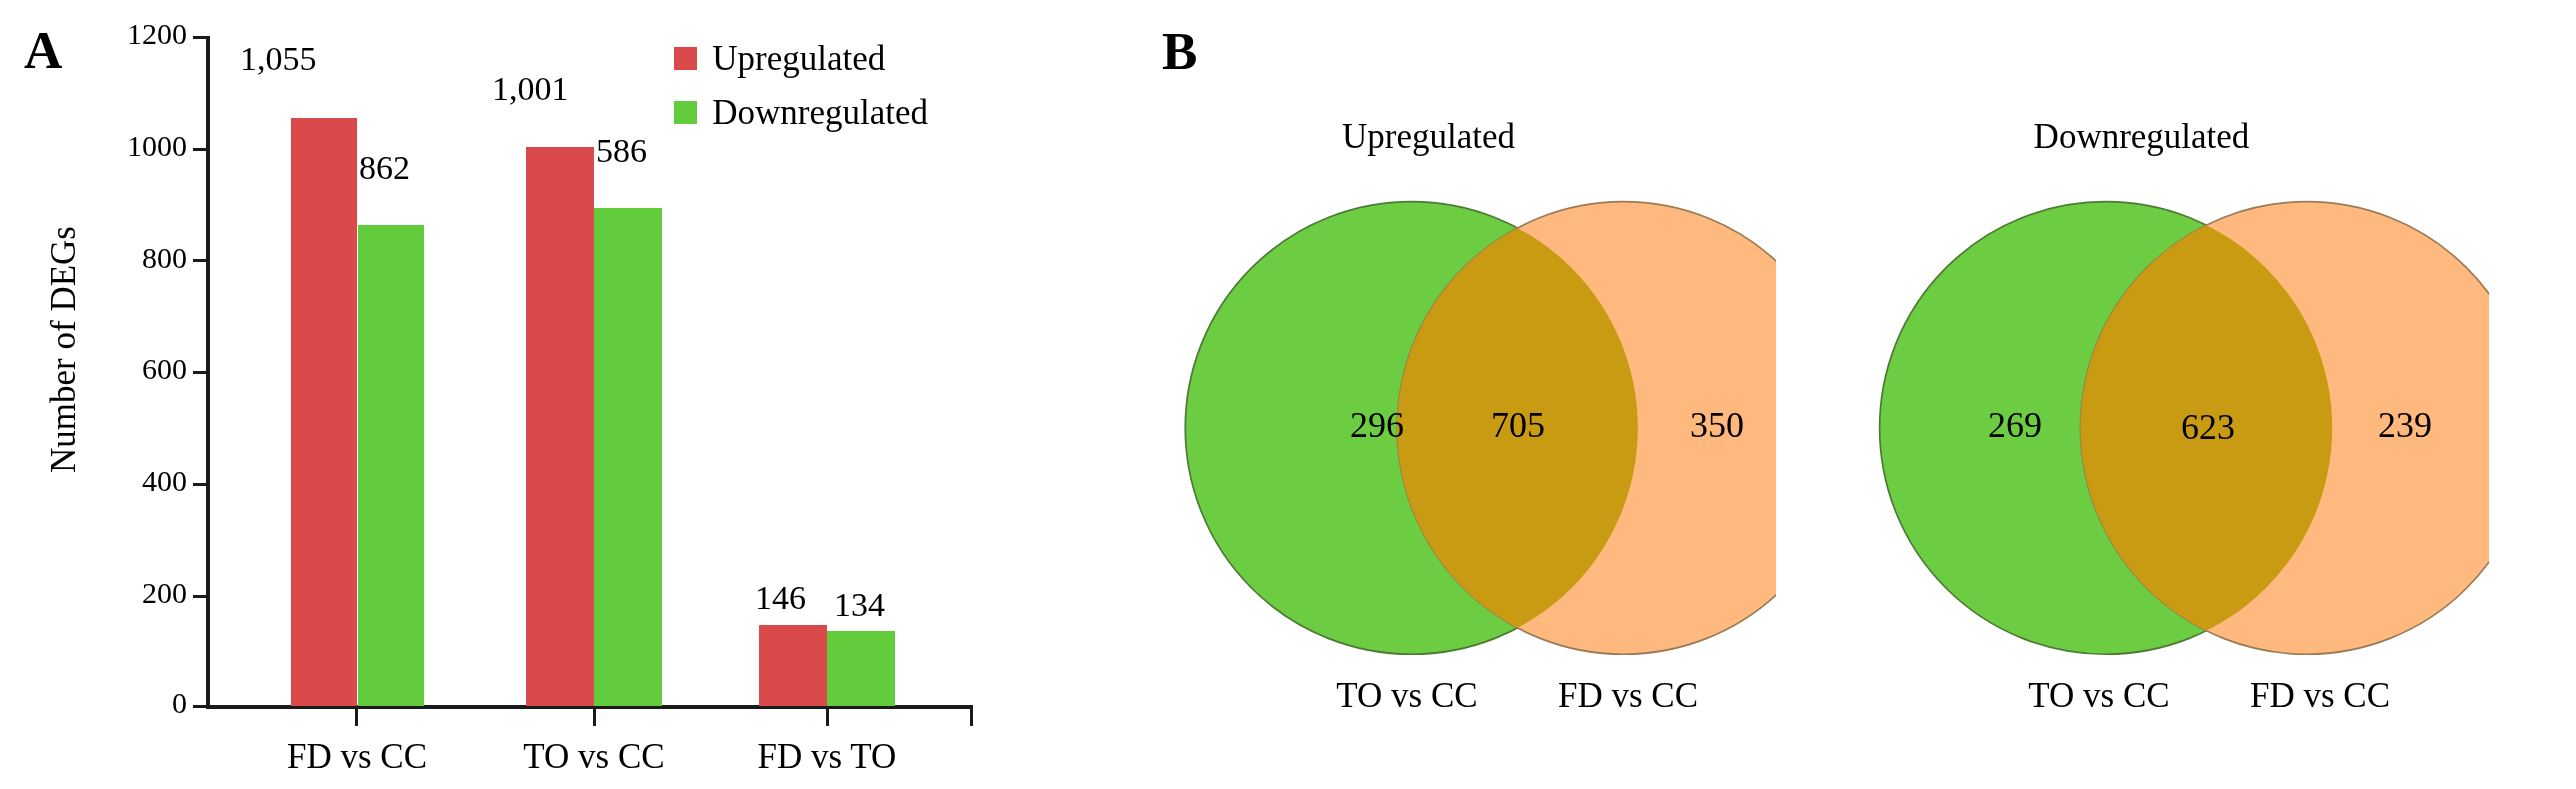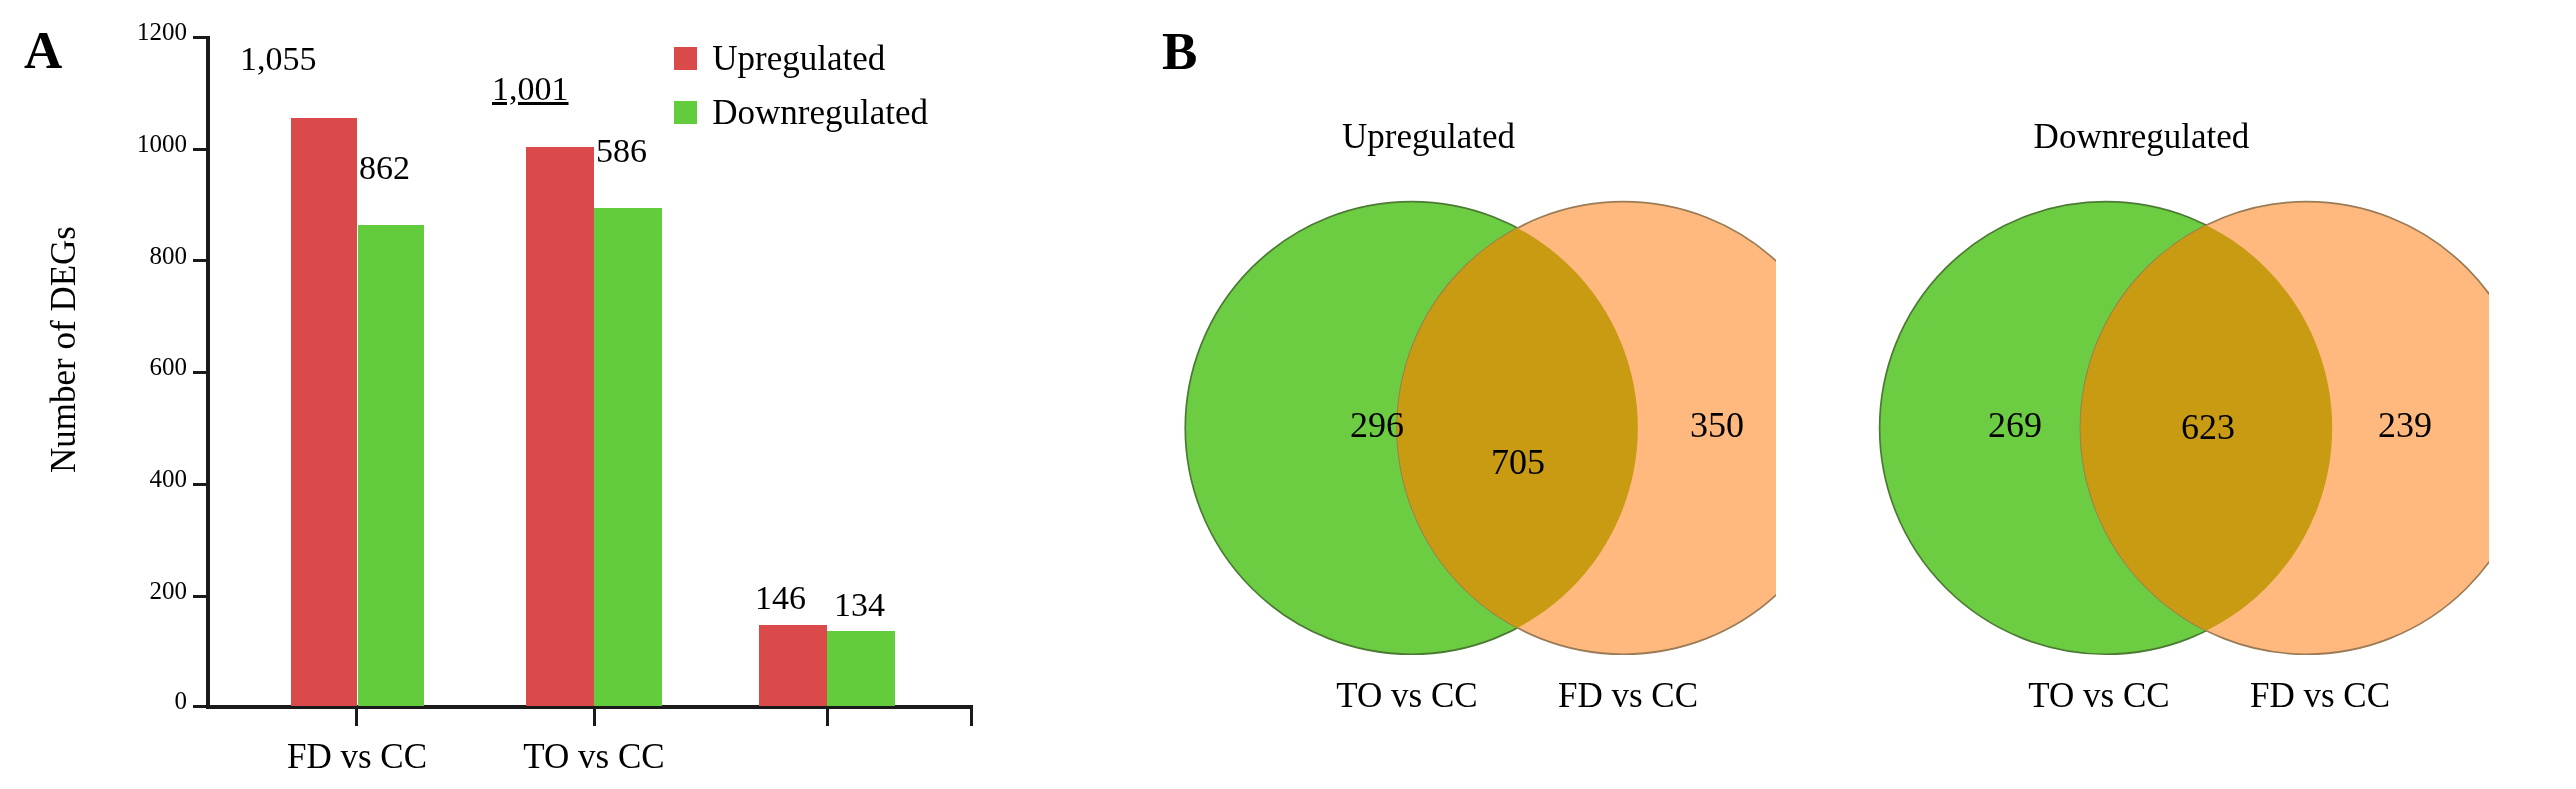--- a/index.html
+++ b/index.html
@@ -47,21 +47,21 @@
     left: 193px;
     width: 14.4px;
     height: 3.4px;
     background: #1a1a1a;
   }
   .y-ticklabel {
     position: absolute;
     right: 0;
     width: 127px;
     text-align: right;
-    font-size: 25px;
+    font-size: 30px;
     line-height: 1;
     color: #000;
   }
   .y-ticklabel-wrap { position: absolute; left: 51px; width: 136px; }
 
   .x-tick {
     position: absolute;
     top: 709px;
     width: 3.4px;
     height: 17px;
@@ -216,33 +216,34 @@
       <div class="y-ticklabel">0</div>
     </div>
 
     <div class="x-tick" style="left:355px;"></div>
     <div class="x-tick" style="left:593px;"></div>
     <div class="x-tick" style="left:826px;"></div>
     <div class="x-tick" style="left:970px;"></div>
 
     <div class="x-cat-label" style="left:230px;">FD vs CC</div>
     <div class="x-cat-label" style="left:467px;">TO vs CC</div>
+    <div class="x-cat-label" style="left:700px;">FD vs TO</div>
 
     <div class="bar-group" style="left:291px; width:134px;">
       <div class="bar up" style="left:0px;  width:66px; height:588px;"></div>
       <div class="bar down" style="left:67px; width:66px; height:481px;"></div>
     </div>
     <div class="bar-value" style="left:240px; top:42px;">1,055</div>
     <div class="bar-value" style="left:359px; top:151px;">862</div>
 
     <div class="bar-group" style="left:526px; width:136px;">
       <div class="bar up" style="left:0px;  width:68px; height:559px;"></div>
       <div class="bar down" style="left:68px; width:68px; height:498px;"></div>
     </div>
-    <div class="bar-value" style="left:492px; top:72px;text-decoration:underline;">1,001</div>
+    <div class="bar-value" style="left:492px; top:72px;">1,001</div>
     <div class="bar-value" style="left:596px; top:134px;">586</div>
 
     <div class="bar-group" style="left:759px; width:136px;">
       <div class="bar up" style="left:0px;  width:68px; height:81px;"></div>
       <div class="bar down" style="left:68px; width:68px; height:75px;"></div>
     </div>
     <div class="bar-value" style="left:755px; top:581px;">146</div>
     <div class="bar-value" style="left:834px; top:588px;">134</div>
 
     <div id="legend">
@@ -276,21 +277,21 @@
         <circle cx="390" cy="505" r="267" fill="#6CCC42" stroke="#4b7a33" stroke-width="2"></circle>
 
         <circle cx="640" cy="505" r="267" fill="#FFB87D" stroke="#9a7b55" stroke-width="2"></circle>
 
         <g clip-path="url(#clipLeft1)">
           <circle cx="640" cy="505" r="267" fill="#C99B13" stroke="none"></circle>
         </g>
       </svg>
 
       <div class="venn-count" style="left:153px; top:407px;text-align:right;">296</div>
-      <div class="venn-count" style="left:352px; top:407px;margin-top:37px;">705</div>
+      <div class="venn-count" style="left:352px; top:407px;">705</div>
       <div class="venn-count" style="left:551px; top:407px;">350</div>
 
       <div class="venn-setlabel" style="left:199px;">TO vs CC</div>
       <div class="venn-setlabel" style="left:420px;">FD vs CC</div>
     </div>
 
     <div class="venn" style="left:666px;">
 
       <div class="venn-title">Downregulated</div>
 

